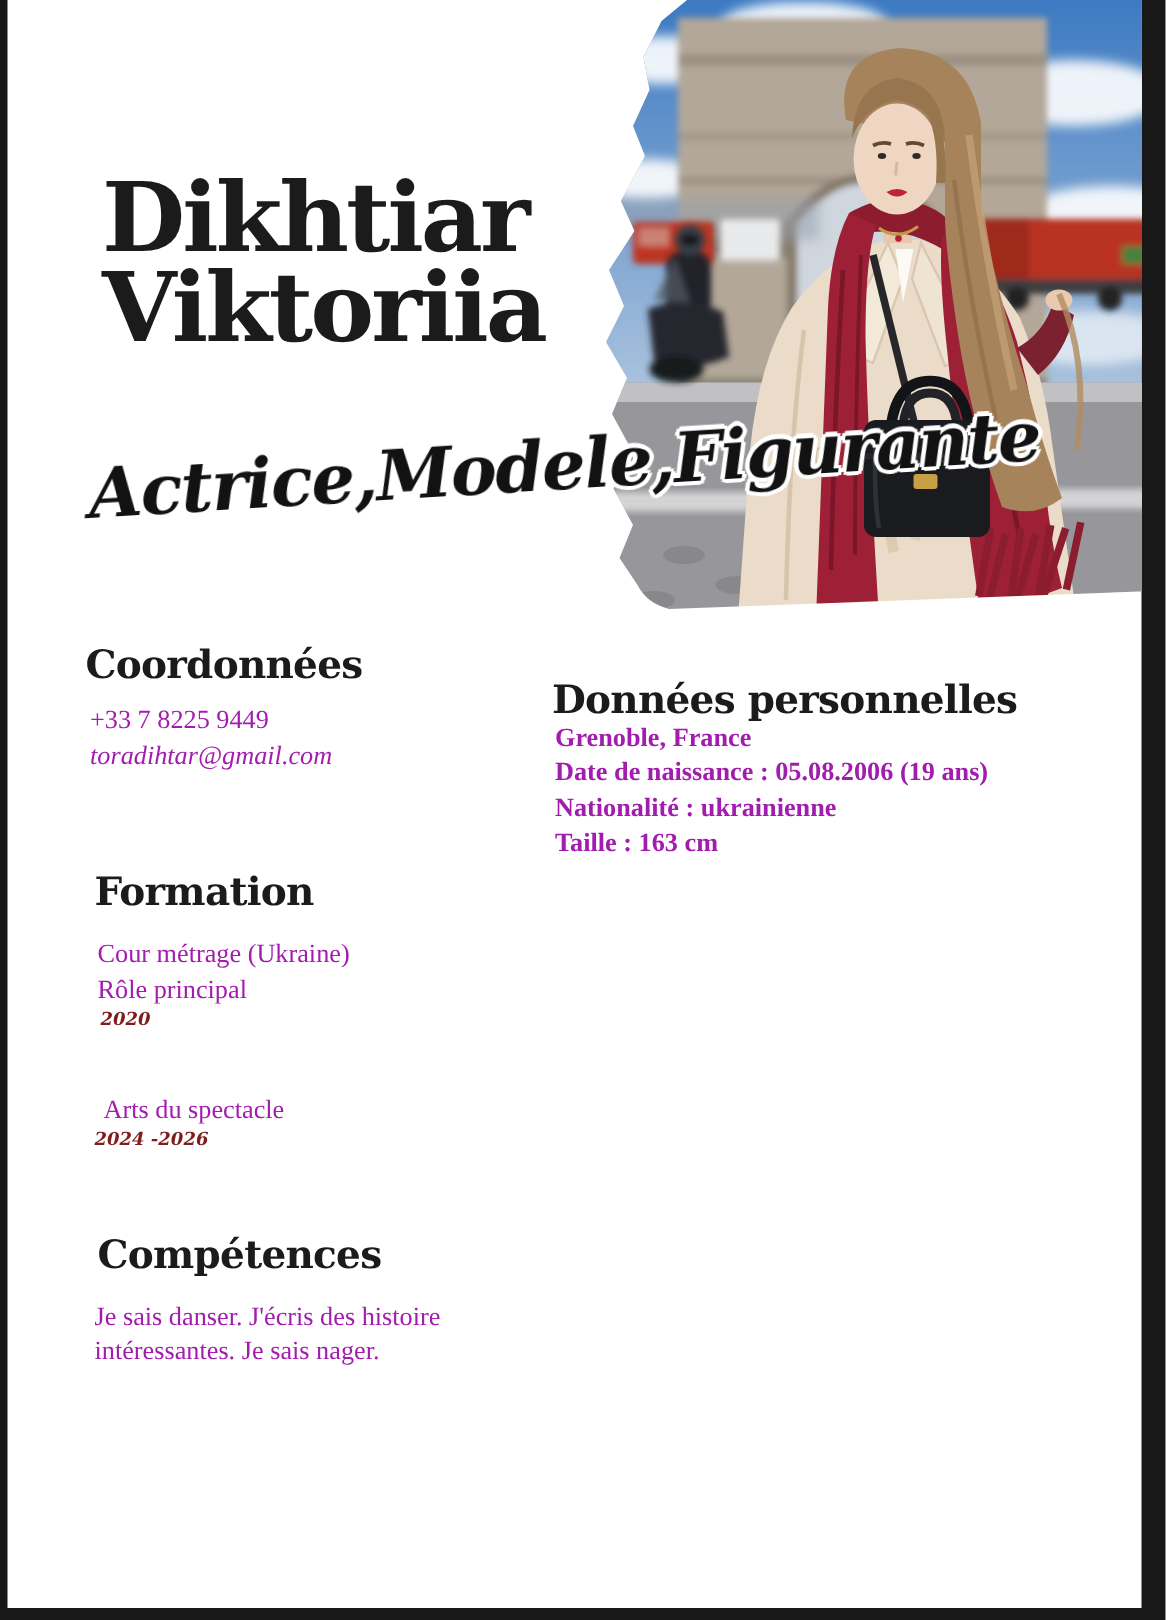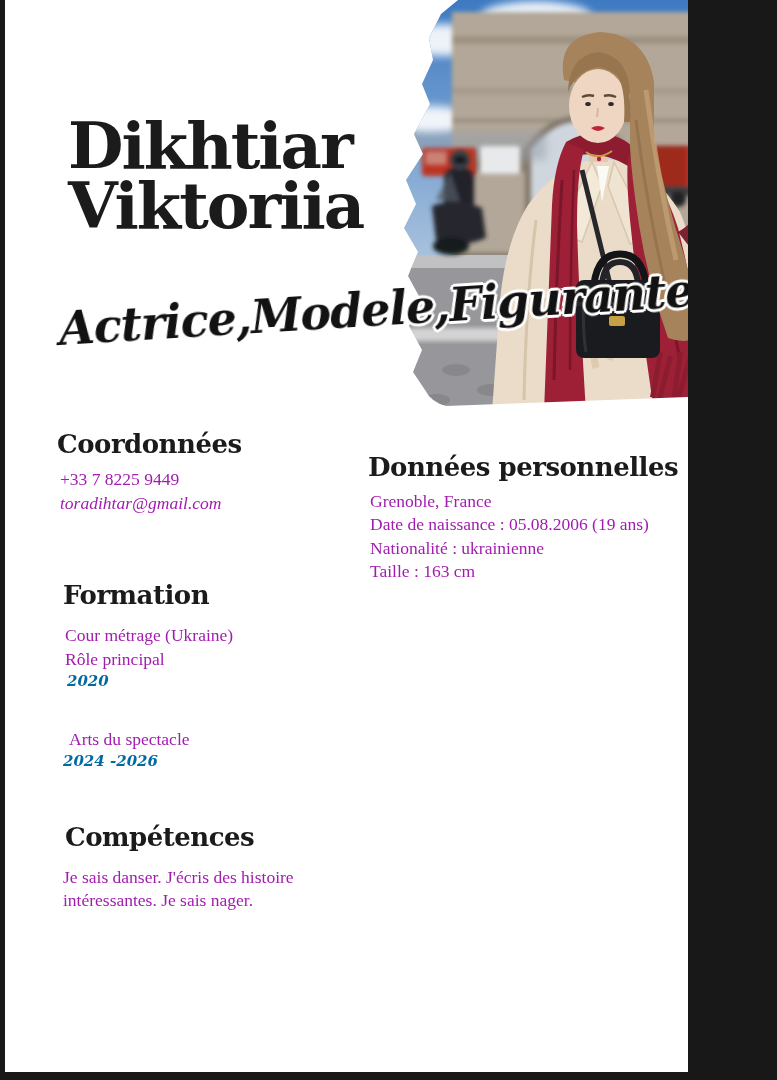--- a/index.html
+++ b/index.html
@@ -1,17 +1,17 @@
 <!DOCTYPE html>
 <html><head>
 <meta charset="utf-8">
 <style>
   html,body{margin:0;padding:0;}
   body{font-family:"Liberation Serif",serif;background:#181818;}
-  .frame{position:relative;width:688px;height:1080px;background:#181818;overflow:hidden;}
+  .frame{position:relative;width:761px;height:1080px;background:#181818;overflow:hidden;}
   .page{position:absolute;left:5px;top:0;width:763px;height:1072px;background:#ffffff;overflow:hidden;}
 
   
   .photo{position:absolute;left:391px;top:0;width:372px;height:412px;}
 
   
   .name{position:absolute;left:63px;top:116px;color:#1b1b1b;
         font-family:"DejaVu Serif",serif;font-weight:700;
         font-size:64px;line-height:60px;letter-spacing:-2px;}
   .name span{display:block;}
@@ -20,31 +20,31 @@
   .tagline{position:absolute;left:54px;top:302px;z-index:5;
            font-family:"DejaVu Serif",serif;font-style:italic;font-weight:700;
            font-size:46px;letter-spacing:-1px;color:#121212;
            transform:rotate(-3.5deg);transform-origin:left center;white-space:nowrap;
            text-shadow:-2px -2px 0 #fff,2px -2px 0 #fff,-2px 2px 0 #fff,2px 2px 0 #fff,
                         0 -3px 0 #fff,0 3px 0 #fff,-3px 0 0 #fff,3px 0 0 #fff;}
 
   .sec-title{position:absolute;color:#1b1b1b;font-family:"DejaVu Serif",serif;
              font-weight:700;font-size:26px;letter-spacing:-0.5px;}
   .body-text{position:absolute;color:#a21caf;font-size:17.5px;line-height:23.4px;margin:0;}
-  .period{position:absolute;color:#0369a1;font-family:"DejaVu Serif",serif;
-          font-weight:700;font-style:italic;font-size:15px;margin:0;}
+  .period{position:absolute;color:#7f1d1d;font-family:"DejaVu Serif",serif;
+          font-weight:700;font-style:italic;font-size:12px;margin:0;}
 
   
   #t-coord{left:52px;top:429px;}
   #phone{left:55px;top:468px;}
   #email{left:55px;top:492px;font-style:italic;}
 
   
   #t-pers{left:363px;top:452px;}
-  #pers-items{left:365px;top:490px;width:312px;}
+  #pers-items{left:365px;top:480px;width:312px;font-weight:bold;}
   #pers-items p{position:static;margin:0;}
 
   
   #t-form{left:58px;top:580px;}
   #f1l1{left:60px;top:624px;} #f1l2{left:60px;top:648px;} #f1p{left:62px;top:672px;}
   #f2l1{left:64px;top:704px;} #f2l2{left:64px;top:728px;} #f2p{left:58px;top:752px;text-align:center;}
 
   
   #t-comp{left:60px;top:822px;}
   #comp-text{left:58px;top:866px;width:240px;}

